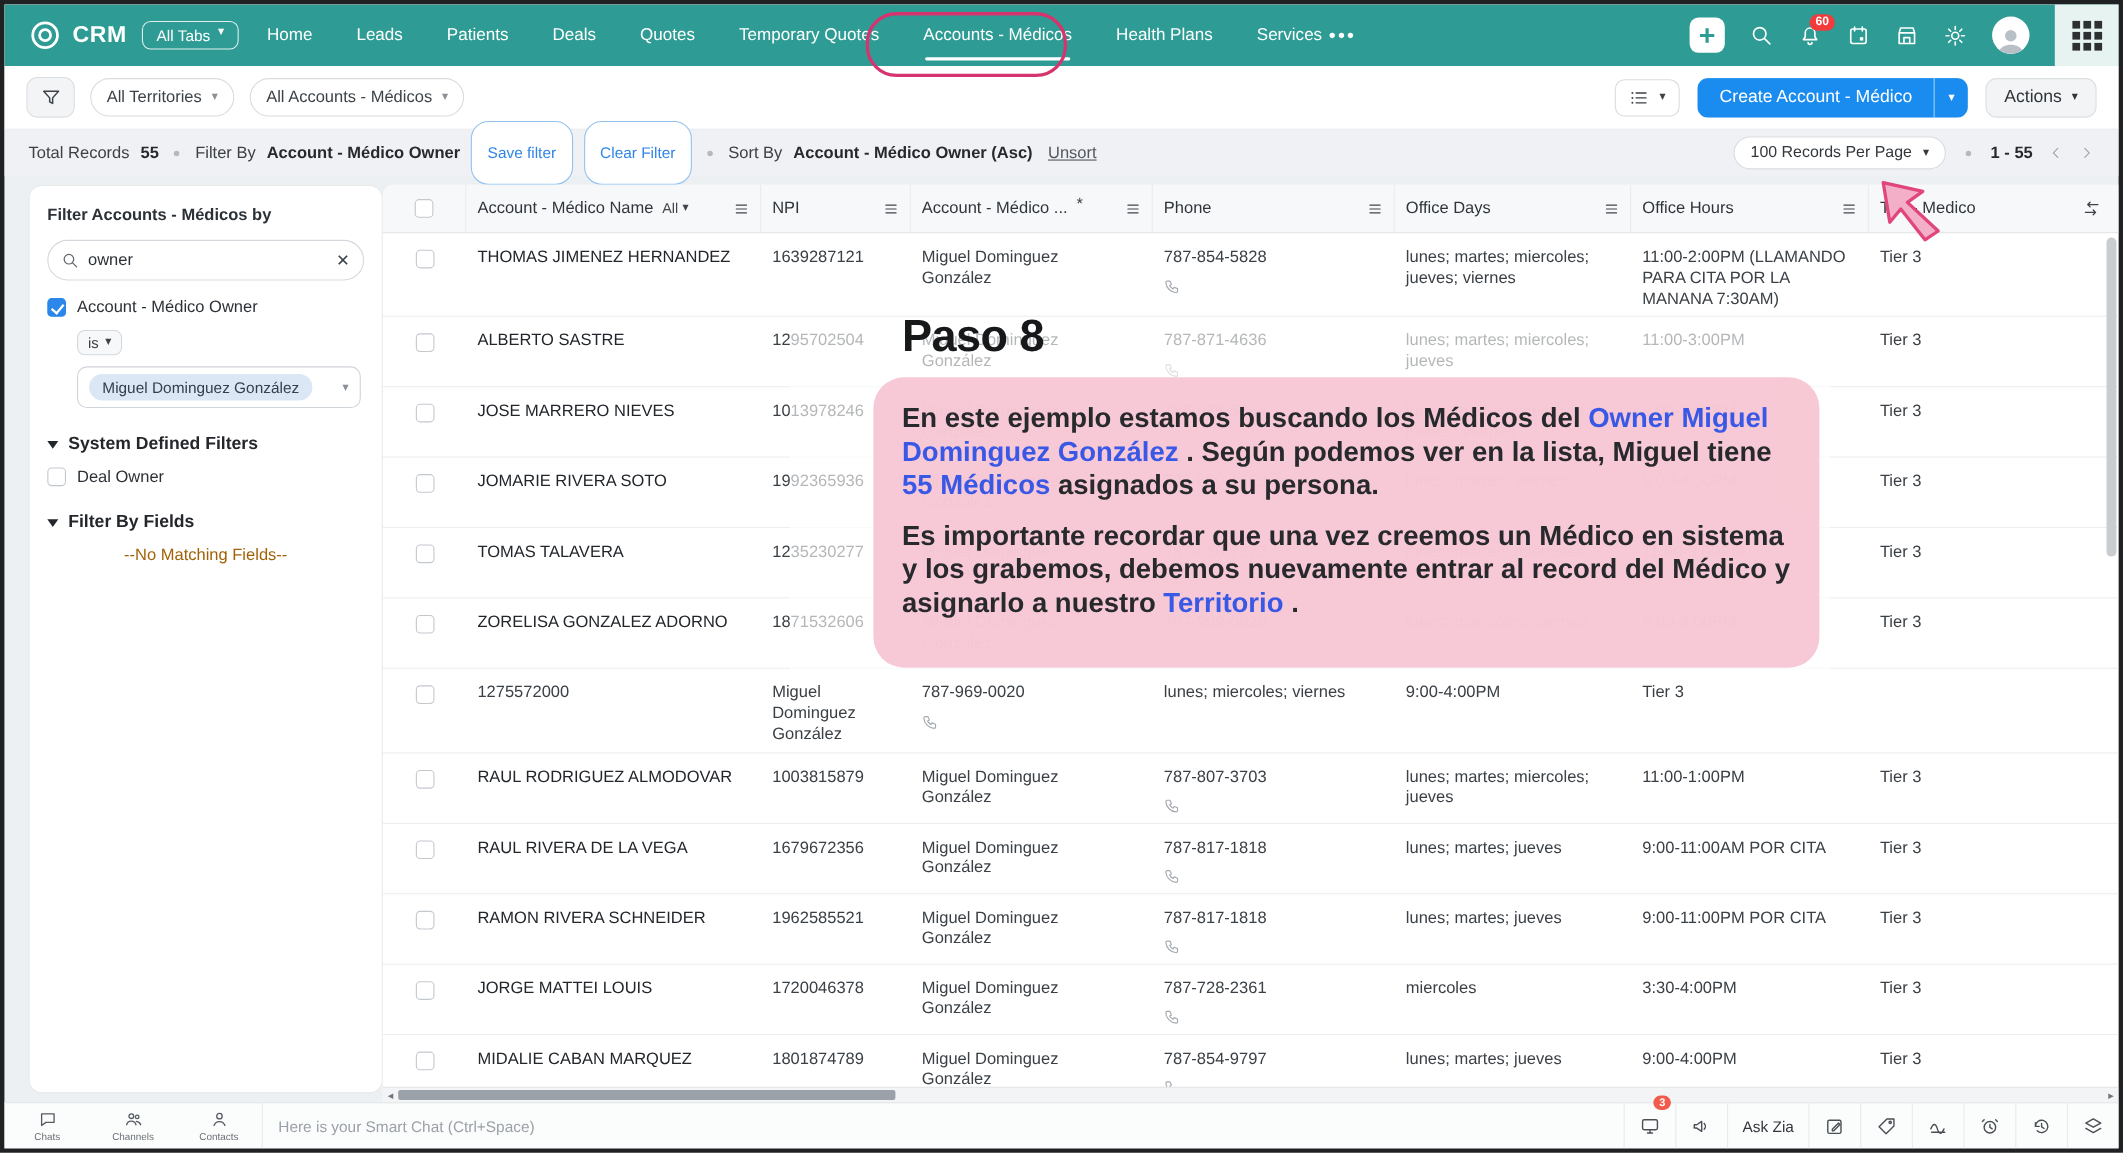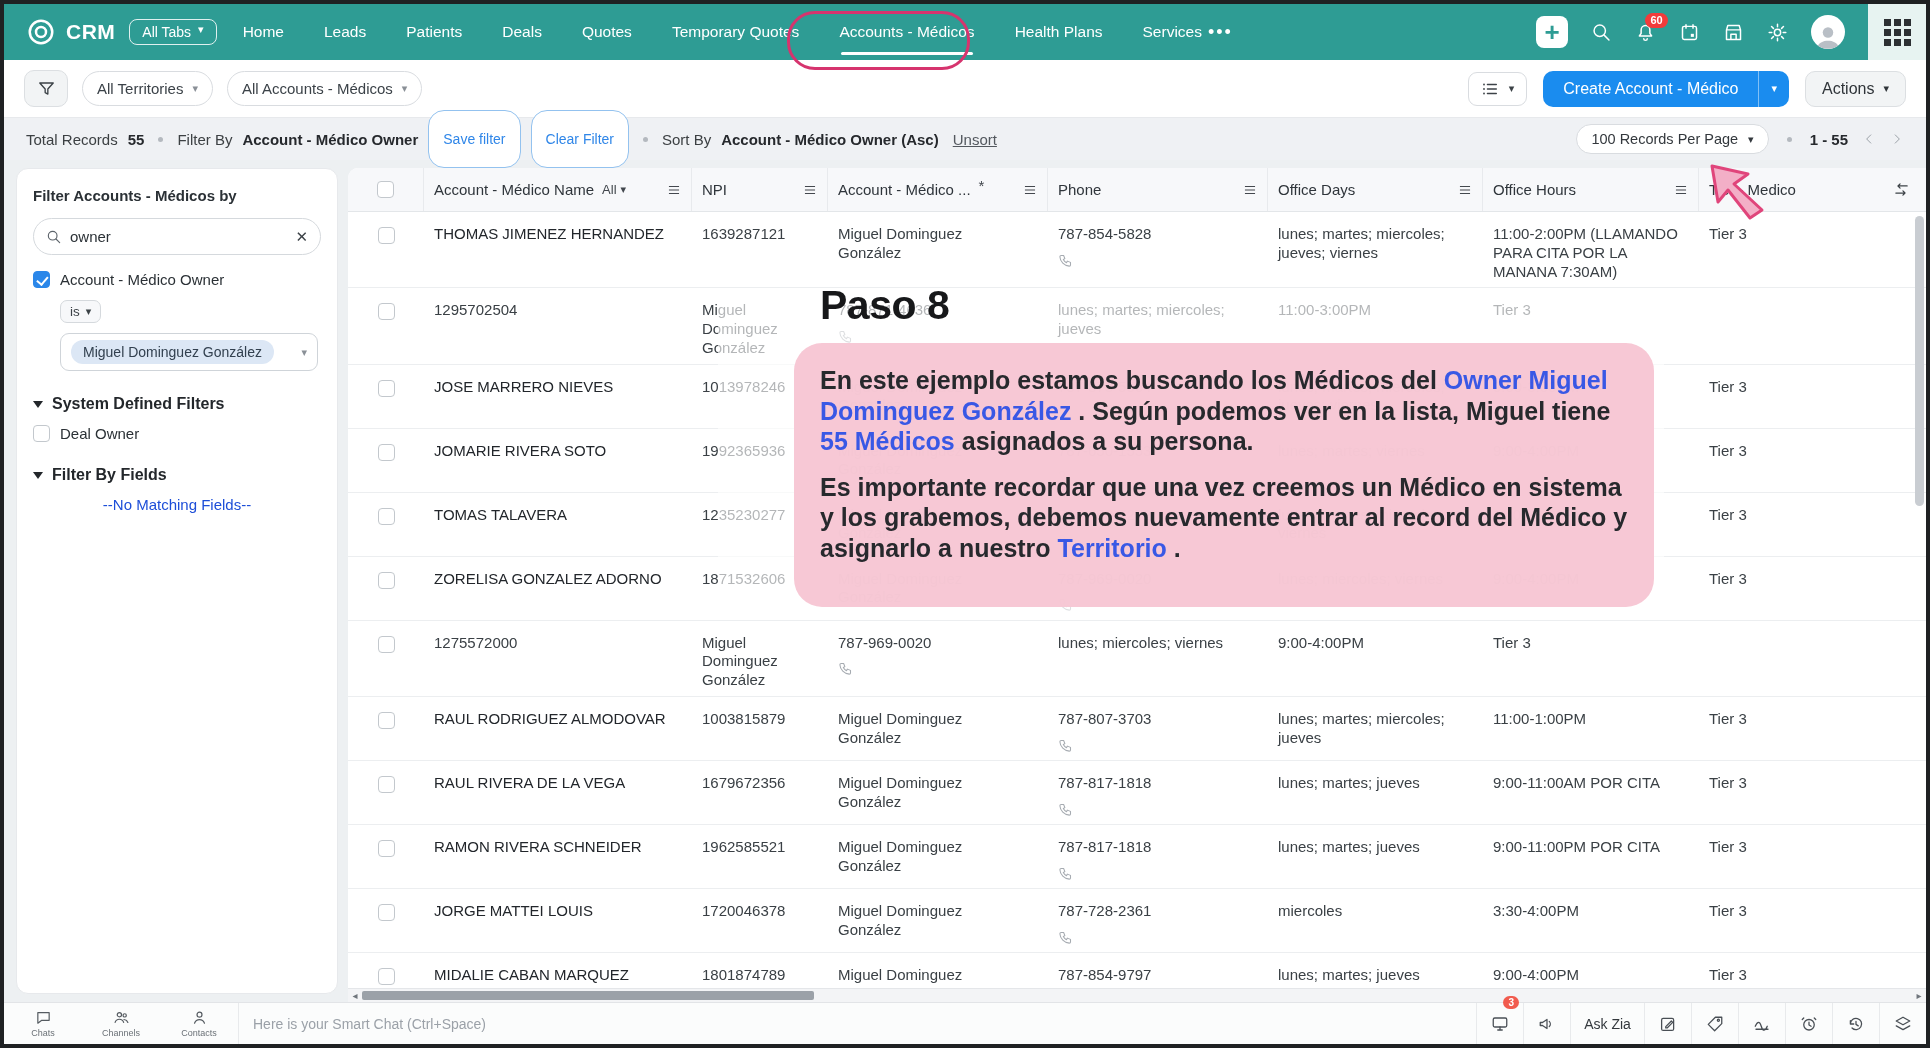--- a/index.html
+++ b/index.html
@@ -62,21 +62,21 @@
   .pill-btn{background:#fff;border:1px solid #93c2ef;color:var(--link-blue);border-radius:16px;padding:20px 14px;
             font-size:14px;cursor:pointer;white-space:nowrap;}
   .unsort{color:#53585e;text-decoration:underline;cursor:pointer;margin-left:4px;}
   .info-right{margin-left:auto;display:flex;align-items:center;gap:14px;}
   .perpage{background:#fff;border:1px solid #d9dce0;border-radius:17px;padding:6px 14px;font-size:14.5px;color:#33383d;
            display:flex;gap:10px;align-items:center;cursor:pointer;white-space:nowrap;}
   .range{font-weight:bold;font-size:15px;color:#26292d;}
   .pg{color:#9aa0a6;cursor:pointer;}
 
   
-  .content{flex:1;display:flex;overflow:hidden;padding:8px 0 0 12px;gap:10px;}
+  .content{flex:1;display:flex;overflow:hidden;padding:8px 0 0 22px;}
 
   
   .sidebar{width:322px;background:#fff;border-radius:12px;border:1px solid #e7e9ec;padding:18px 16px;flex:0 0 auto;
            margin-bottom:8px;}
   .sb-title{font-size:15px;font-weight:bold;color:#2b3136;margin-bottom:14px;}
   .search-pill{display:flex;align-items:center;gap:8px;border:1px solid #d5d9dd;border-radius:19px;height:37px;
                padding:0 12px;color:#5d646b;margin-bottom:16px;}
   .search-pill input{border:0;outline:0;flex:1;font-size:15px;color:#2b3136;background:transparent;}
   .clear-x{color:#3c4247;font-size:15px;cursor:pointer;}
   .cbrow{display:flex;align-items:center;gap:10px;font-size:15px;color:#2b3136;margin-bottom:10px;}
@@ -84,21 +84,21 @@
   .cb.checked{background:#2B87E9;border-color:#2B87E9;}
   .cb.checked::after{content:"";position:absolute;left:5px;top:1.5px;width:4.5px;height:9px;border:solid #fff;
                      border-width:0 2px 2px 0;transform:rotate(40deg);}
   .is-chip{display:inline-flex;align-items:center;gap:6px;border:1px solid #d5d9dd;border-radius:7px;background:#F7F8FA;
            padding:3px 9px;font-size:13.5px;color:#3c4247;margin:2px 0 10px 27px;cursor:pointer;}
   .val-select{margin-left:27px;border:1px solid #cfd4d9;border-radius:9px;height:38px;display:flex;align-items:center;
               padding:0 10px;justify-content:space-between;cursor:pointer;width:258px;}
   .val-chip{background:#DCE7F5;border-radius:14px;padding:4px 12px;font-size:14px;color:#32404f;white-space:nowrap;}
   .sb-sec{display:flex;align-items:center;gap:9px;font-size:16px;font-weight:bold;color:#23272b;margin:24px 0 12px;cursor:pointer;}
   .tri{width:0;height:0;border-left:5.5px solid transparent;border-right:5.5px solid transparent;border-top:7px solid #23272b;}
-  .no-fields{color:#1d4ed8;font-size:15px;text-align:center;margin-top:4px;}
+  .no-fields{color:#a16207;font-size:15px;text-align:center;margin-top:4px;}
 
   
   .tablewrap{flex:1;background:#fff;position:relative;overflow:hidden;border-top-left-radius:10px;}
   .thead{display:grid;grid-template-columns:76px 268px 136px 220px 220px 215px 216px 1fr;height:44px;background:#F7F8FA;
          border-bottom:1px solid #e3e6e9;align-items:center;font-size:15px;color:#2f353b;}
   .th{height:100%;display:flex;align-items:center;padding:0 10px;border-right:1px solid #e8eaed;gap:8px;position:relative;justify-content:flex-end;}
   .th:last-child{border-right:0;}
   .th .lbl{overflow:hidden;white-space:nowrap;text-overflow:ellipsis;}
   .th .burger{margin-left:auto;color:#41464c;cursor:pointer;}
   .all-dd{font-size:13px;color:#41464c;display:flex;align-items:center;gap:4px;cursor:pointer;}
@@ -448,20 +448,21 @@
     </div>
     <div class="td c-days">lunes; martes; miercoles; jueves; viernes</div>
     <div class="td c-hours">11:00-2:00PM (LLAMANDO PARA CITA POR LA MANANA 7:30AM)</div>
     <div class="td c-tier">Tier 3</div>
   </div>
 
   <div class="trow">
     <div class="td c-check">
               <span class="cb"></span>
             </div>
+    <div class="td c-name">ALBERTO SASTRE</div>
     <div class="td c-npi">1295702504</div>
     <div class="td c-owner">Miguel Dominguez González</div>
     <div class="td c-phone">
       <span>787-871-4636</span>
       <span class="phone-ic">
         <svg class="ic" width="15" height="15" viewBox="0 0 24 24">
                   <path d="M5 4h4l2 5-2.5 1.5a12 12 0 0 0 5 5L15 13l5 2v4a2 2 0 0 1-2 2A16 16 0 0 1 3 6a2 2 0 0 1 2-2z"></path>
                 </svg>
       </span>
     </div>

